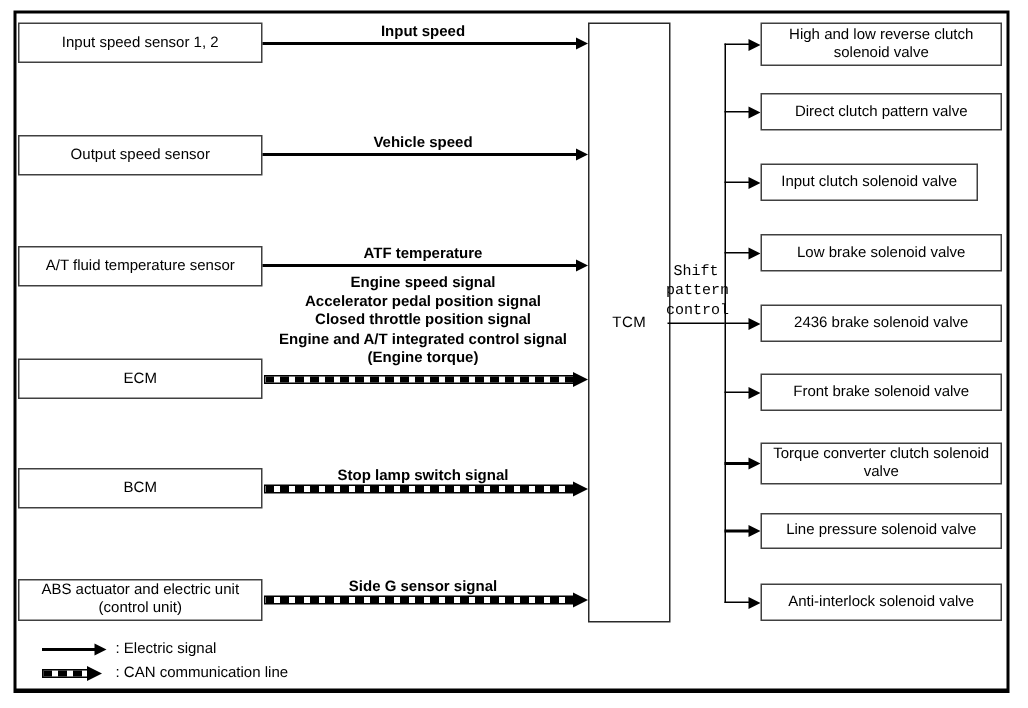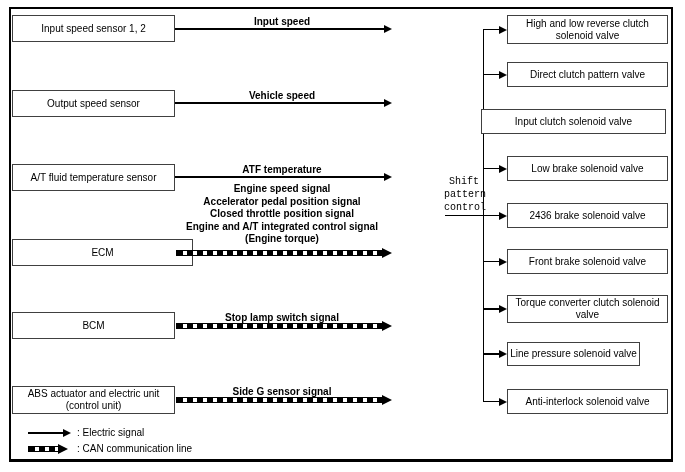--- a/index.html
+++ b/index.html
@@ -56,21 +56,21 @@
 </style>
 </head>
 <body>
 
 <div class="stage">
   <div class="frame"></div>
 
   <div class="node" style="left:12px;top:15px;width:163px;height:27px">Input speed sensor 1, 2</div>
   <div class="node" style="left:12px;top:90px;width:163px;height:27px">Output speed sensor</div>
   <div class="node" style="left:12px;top:164px;width:163px;height:27px">A/T fluid temperature sensor</div>
-  <div class="node" style="left:12px;top:239px;width:181px;height:27px">ECM</div>
+  <div class="node" style="left:12px;top:239px;width:163px;height:27px">ECM</div>
   <div class="node" style="left:12px;top:312px;width:163px;height:27px">BCM</div>
   <div class="node" style="left:12px;top:386px;width:163px;height:28px">ABS actuator and electric unit
 (control unit)</div>
 
   <div class="sig" style="top:16px">Input speed</div>
   <div class="sig" style="top:90px">Vehicle speed</div>
   <div class="sig" style="top:164px">ATF temperature</div>
   <div class="sig" style="top:183px">Engine speed signal
 Accelerator pedal position signal
 Closed throttle position signal
@@ -86,20 +86,21 @@
   <div class="eline" style="left:175px;top:176.3px;width:210px"></div>
   <div class="ah" style="left:384px;top:173px"></div>
 
   <div class="cline" style="left:176px;top:250px;width:205px"></div>
   <div class="ah-can" style="left:382px;top:247.5px"></div>
   <div class="cline" style="left:176px;top:323px;width:205px"></div>
   <div class="ah-can" style="left:382px;top:320.5px"></div>
   <div class="cline" style="left:176px;top:397px;width:205px"></div>
   <div class="ah-can" style="left:382px;top:394.5px"></div>
 
+  <div class="tcm">TCM</div>
 
   <div class="shift">Shift pattern control</div>
   <div class="eline" style="left:445px;top:214.6px;width:38px"></div>
   <div class="vline" style="left:482.6px;top:29px;height:373px"></div>
 
   <div class="eline" style="left:483px;top:28.8px;width:17px"></div>
   <div class="ah" style="left:499px;top:25.5px"></div>
   <div class="eline" style="left:483px;top:73.8px;width:17px"></div>
   <div class="ah" style="left:499px;top:70.5px"></div>
   <div class="eline" style="left:483px;top:120.8px;width:17px"></div>
@@ -112,26 +113,26 @@
   <div class="ah" style="left:499px;top:257.5px"></div>
   <div class="eline" style="left:483px;top:308.3px;width:17px"></div>
   <div class="ah" style="left:499px;top:305px"></div>
   <div class="eline" style="left:483px;top:353.3px;width:17px"></div>
   <div class="ah" style="left:499px;top:350px"></div>
   <div class="eline" style="left:483px;top:400.8px;width:17px"></div>
   <div class="ah" style="left:499px;top:397.5px"></div>
 
   <div class="node" style="left:507px;top:15px;width:161px;height:29px">High and low reverse clutch solenoid valve</div>
   <div class="node" style="left:507px;top:62px;width:161px;height:25px">Direct clutch pattern valve</div>
-  <div class="node" style="left:481px;top:109px;width:185px;height:25px">Input clutch solenoid valve</div>
+  <div class="node" style="left:507px;top:109px;width:145px;height:25px">Input clutch solenoid valve</div>
   <div class="node" style="left:507px;top:156px;width:161px;height:25px">Low brake solenoid valve</div>
   <div class="node" style="left:507px;top:203px;width:161px;height:25px">2436 brake solenoid valve</div>
   <div class="node" style="left:507px;top:249px;width:161px;height:25px">Front brake solenoid valve</div>
   <div class="node" style="left:507px;top:295px;width:161px;height:28px">Torque converter clutch solenoid valve</div>
-  <div class="node" style="left:507px;top:342px;width:133px;height:24px">Line pressure solenoid valve</div>
+  <div class="node" style="left:507px;top:342px;width:161px;height:24px">Line pressure solenoid valve</div>
   <div class="node" style="left:507px;top:389px;width:161px;height:25px">Anti-interlock solenoid valve</div>
 
   <div class="eline" style="left:28px;top:432.3px;width:36px"></div>
   <div class="ah" style="left:63px;top:429px"></div>
   <div class="legend-text" style="left:77px;top:427px">: Electric signal</div>
   <div class="cline" style="left:28px;top:446px;width:30px"></div>
   <div class="ah-can" style="left:58px;top:443.5px"></div>
   <div class="legend-text" style="left:77px;top:443px">: CAN communication line</div>
 
   <div class="code">JSDIA1364GB</div>

